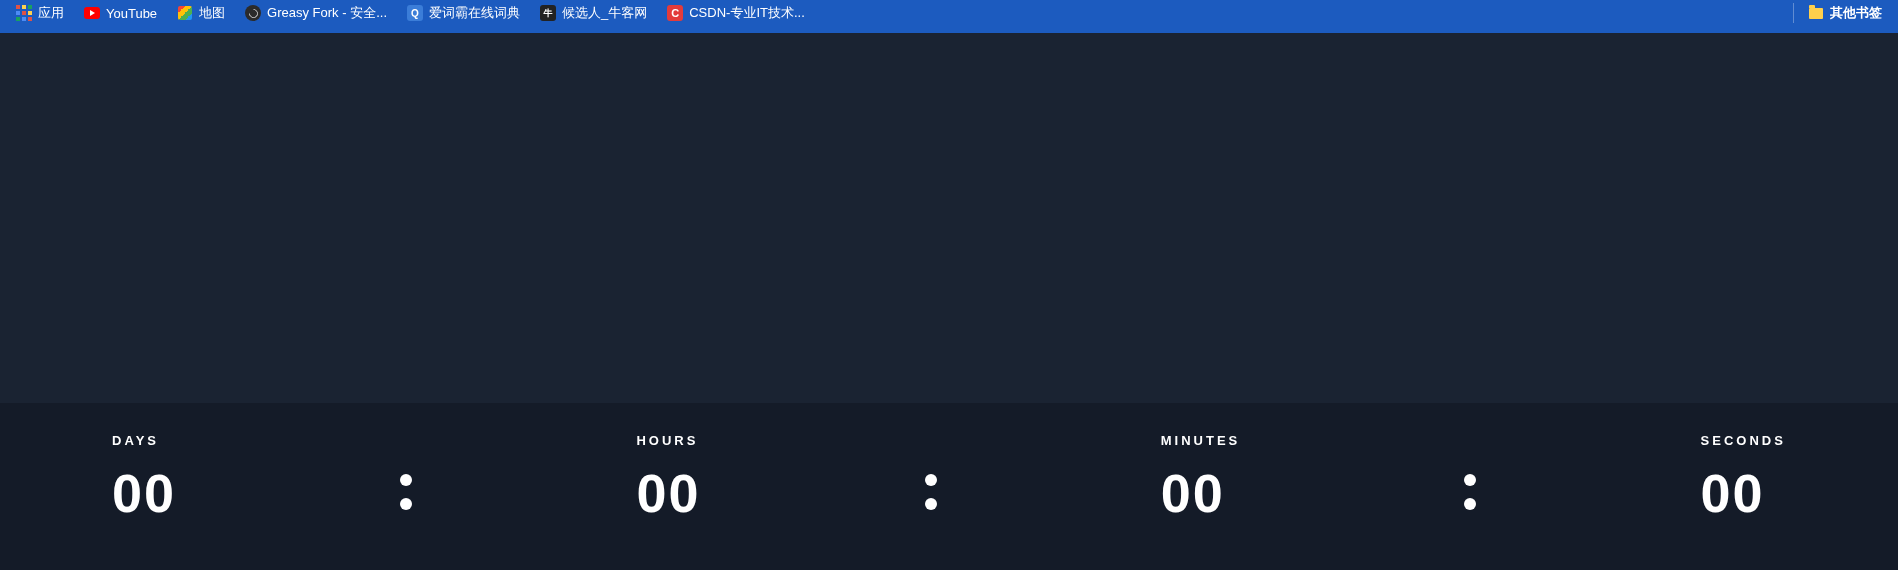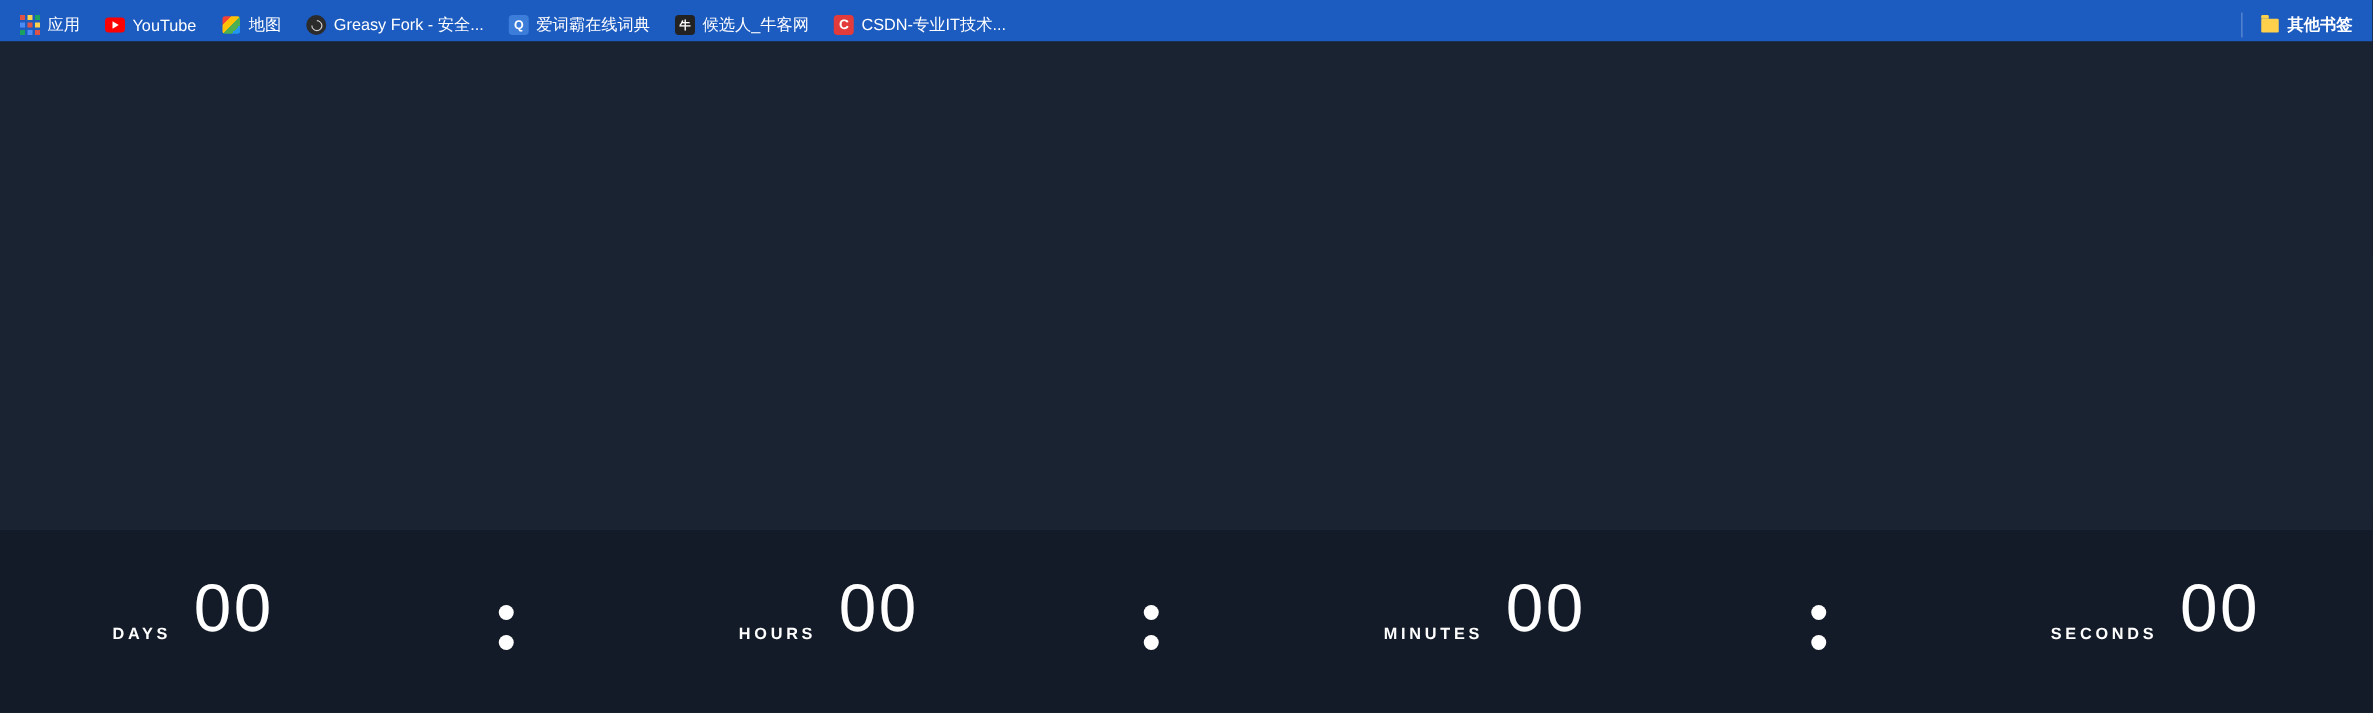--- a/index.html
+++ b/index.html
@@ -11,21 +11,21 @@
       font-family: -apple-system, BlinkMacSystemFont, "Segoe UI", "Microsoft YaHei", sans-serif;
       background: #1a2332;
       width: 1898px;
       height: 570px;
       overflow: hidden;
     }
     .bookmarks-bar {
       background: #1c5bbf;
       height: 33px;
       display: flex;
-      align-items: flex-end;
+      align-items: flex-start;
       padding: 0 8px;
       position: relative;
     }
     .bookmarks-left {
       display: flex;
       align-items: center;
       gap: 4px;
     }
     .bookmark-item {
       display: flex;
@@ -69,36 +69,36 @@
     }
     .countdown-section {
       background: #141b28;
       padding: 30px 0 50px 0;
       display: flex;
       justify-content: space-around;
       align-items: center;
     }
     .countdown-unit {
       display: flex;
-      flex-direction: row;
-      align-items: flex-end;
+      flex-direction: column;
+      align-items: flex-start;
       gap: 18px;
     }
     .countdown-label {
       color: #ffffff;
       font-size: 13px;
       font-weight: 900;
       letter-spacing: 3px;
       text-transform: uppercase;
       font-family: Arial, sans-serif;
     }
     .countdown-value {
       color: #ffffff;
       font-size: 54px;
-      font-weight: 400;
+      font-weight: 700;
       letter-spacing: 2px;
       font-family: Arial Black, Arial, sans-serif;
       line-height: 1;
     }
     .countdown-separator {
       display: flex;
       flex-direction: column;
       gap: 12px;
       margin-top: 30px;
     }

